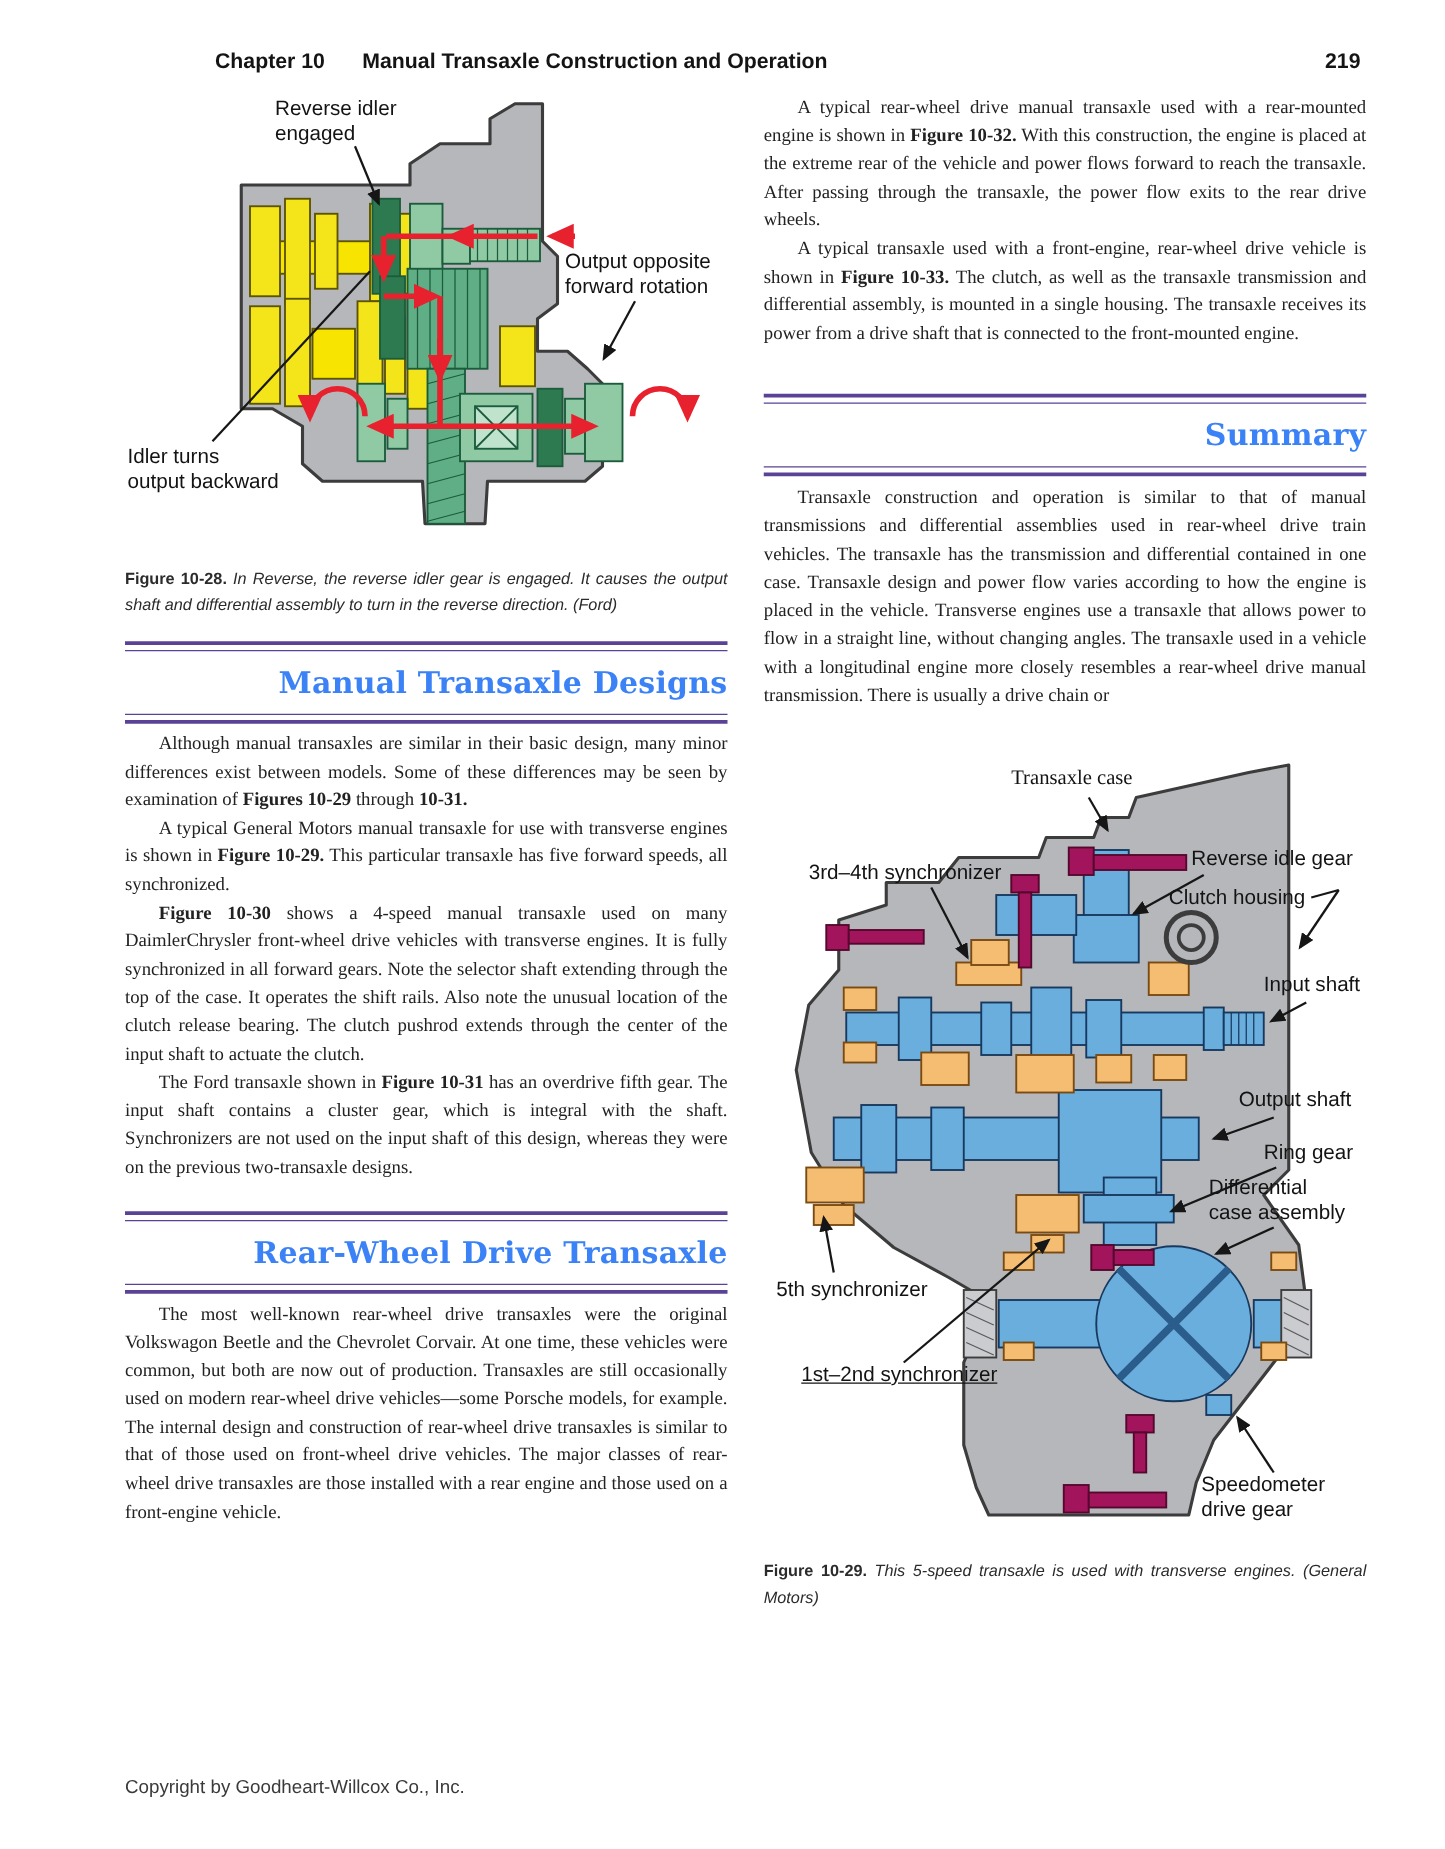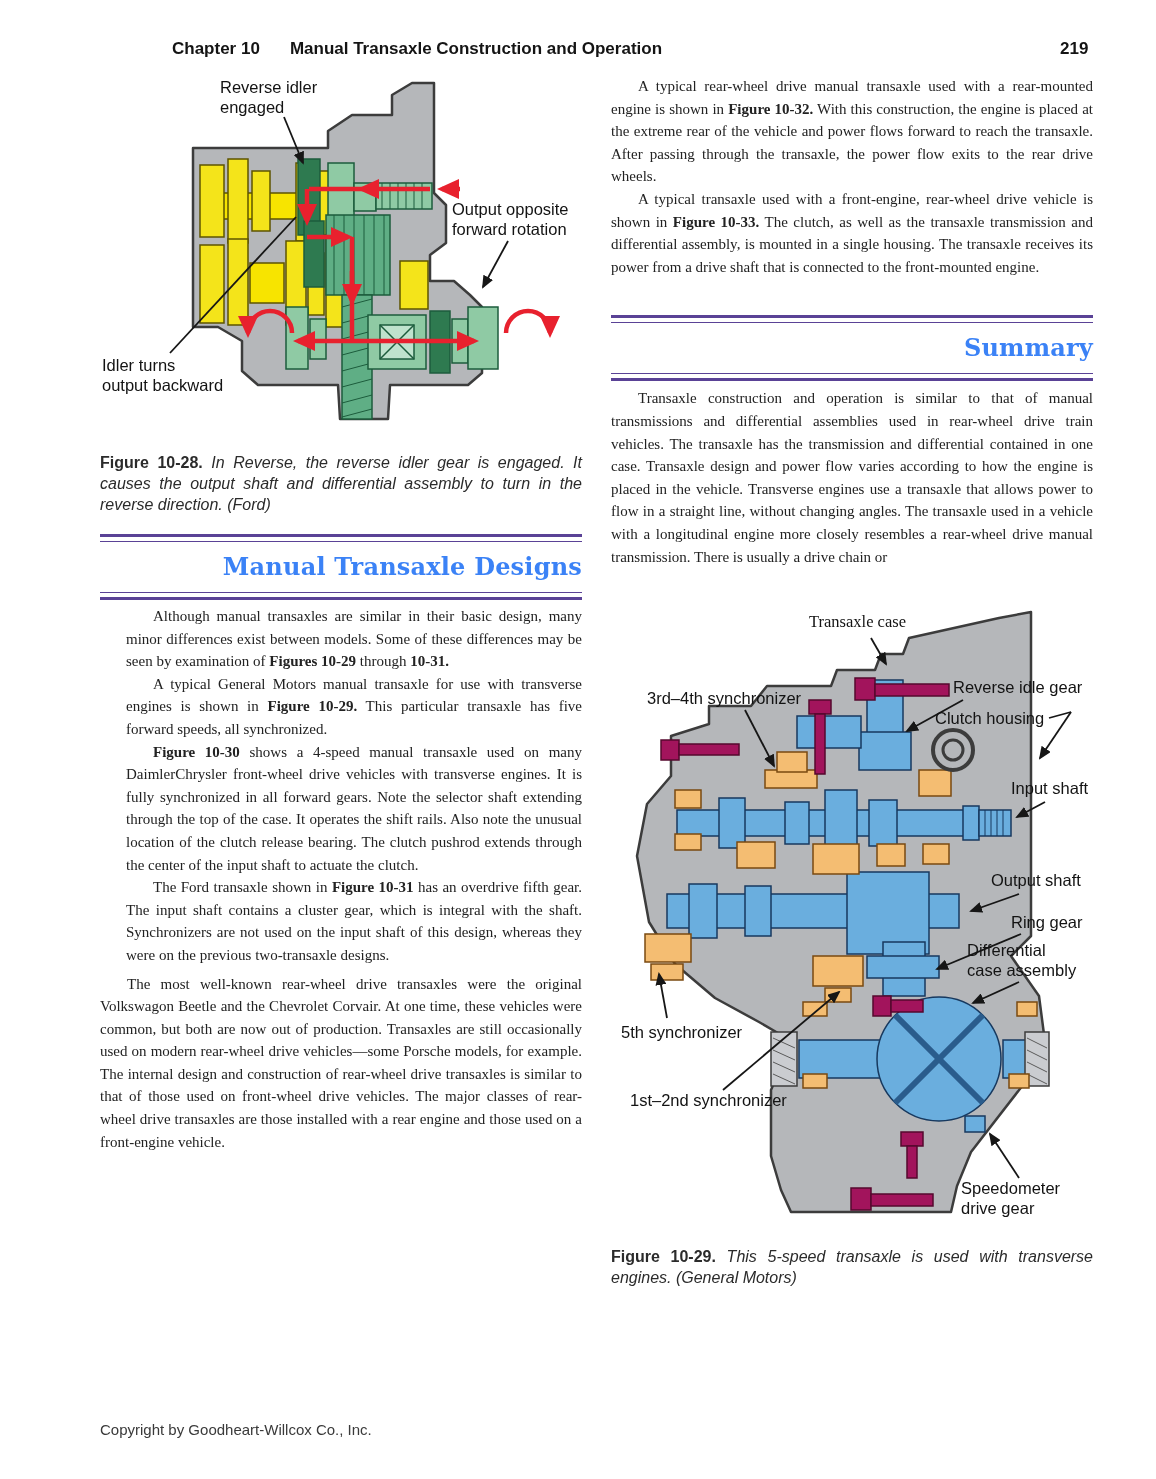--- a/index.html
+++ b/index.html
@@ -19,21 +19,21 @@
 
   p.body { margin:0; font-size:15px; line-height:22.6px; text-align:justify;
            text-indent:27px; color:#222; }
 
   .section-heading { }
   .rule-top { height:4px; border-top:3.5px solid var(--accent); border-bottom:1.5px solid var(--accent); }
   .rule-bottom { height:4px; border-top:1.5px solid var(--accent); border-bottom:3.5px solid var(--accent); }
   .heading-text { text-align:right; font-family:"DejaVu Serif", serif; font-weight:bold;
                   font-size:24px; color:#3b82f6; padding:10px 0 11px 0; letter-spacing:.2px; }
 
-  .caption { margin-top:11px; font-family:"Liberation Sans",sans-serif; font-size:16px;
+  .caption { margin-top:11px; font-family:"Liberation Sans",sans-serif; font-size:13px;
              line-height:21px; color:#2b2b2b; text-align:justify; }
   .caption .lead { font-weight:bold; }
   .caption .txt { font-style:italic; }
 
   .fig { position:relative; }
   .fig svg { display:block; }
   .fig-label { position:absolute; font-family:"Liberation Sans",sans-serif; font-size:16.5px;
                line-height:20px; color:#131313; white-space:pre-line; }
   .tc { }
 
@@ -132,27 +132,32 @@
   </div>
 
   <p class="caption"><span class="lead">Figure 10-28.</span><span class="txt"> In Reverse, the reverse idler gear is engaged. It causes the output shaft and differential assembly to turn in the reverse direction. (Ford)</span></p>
 
   <div class="section-heading" style="margin-top:19px;">
     <div class="rule-top"></div>
     <div class="heading-text">Manual Transaxle Designs</div>
     <div class="rule-bottom"></div>
   </div>
 
-  <div style="margin-top:5px;margin-left:26px;">
+  <div style="margin-top:5px;">
     <p class="body"><span>Although manual transaxles are similar in their basic design, many minor differences exist between models. Some of these differences may be seen by examination of </span><span style="font-weight: bold;">Figures 10-29</span><span> through </span><span style="font-weight: bold;">10-31.</span></p>
     <p class="body"><span>A typical General Motors manual transaxle for use with transverse engines is shown in </span><span style="font-weight: bold;">Figure 10-29.</span><span> This particular transaxle has five forward speeds, all synchronized.</span></p>
     <p class="body"><span style="font-weight: bold;">Figure 10-30</span><span> shows a 4-speed manual transaxle used on many DaimlerChrysler front-wheel drive vehicles with transverse engines. It is fully synchronized in all forward gears. Note the selector shaft extending through the top of the case. It operates the shift rails. Also note the unusual location of the clutch release bearing. The clutch pushrod extends through the center of the input shaft to actuate the clutch.</span></p>
     <p class="body"><span>The Ford transaxle shown in </span><span style="font-weight: bold;">Figure 10-31</span><span> has an overdrive fifth gear. The input shaft contains a cluster gear, which is integral with the shaft. Synchronizers are not used on the input shaft of this design, whereas they were on the previous two-transaxle designs.</span></p>
   </div>
 
+  <div class="section-heading" style="margin-top:23px;">
+    <div class="rule-top"></div>
+    <div class="heading-text">Rear-Wheel Drive Transaxle</div>
+    <div class="rule-bottom"></div>
+  </div>
 
   <div style="margin-top:6px;">
     <p class="body"><span>The most well-known rear-wheel drive transaxles were the original Volkswagon Beetle and the Chevrolet Corvair. At one time, these vehicles were common, but both are now out of production. Transaxles are still occasionally used on modern rear-wheel drive vehicles—some Porsche models, for example. The internal design and construction of rear-wheel drive transaxles is similar to that of those used on front-wheel drive vehicles. The major classes of rear-wheel drive transaxles are those installed with a rear engine and those used on a front-engine vehicle.</span></p>
   </div>
 </div>
 
 <div class="col col-right">
 
   <p class="body"><span>A typical rear-wheel drive manual transaxle used with a rear-mounted engine is shown in </span><span style="font-weight: bold;">Figure 10-32.</span><span> With this construction, the engine is placed at the extreme rear of the vehicle and power flows forward to reach the transaxle. After passing through the transaxle, the power flow exits to the rear drive wheels.</span></p>
   <p class="body"><span>A typical transaxle used with a front-engine, rear-wheel drive vehicle is shown in </span><span style="font-weight: bold;">Figure 10-33.</span><span> The clutch, as well as the transaxle transmission and differential assembly, is mounted in a single housing. The transaxle receives its power from a drive shaft that is connected to the front-mounted engine.</span></p>
@@ -271,21 +276,21 @@
     <div class="fig-label tc" style="left:190px; top:8px;  width:150px;font-family:Liberation Serif, serif;">Transaxle case</div>
     <div class="fig-label" style="left:28px;  top:84px; width:180px;">3rd–4th synchronizer</div>
     <div class="fig-label" style="left:334px; top:73px; width:136px;">Reverse idle gear</div>
     <div class="fig-label" style="left:316px; top:104px; width:114px;">Clutch housing</div>
     <div class="fig-label" style="left:392px; top:174px; width:78px;">Input shaft</div>
     <div class="fig-label" style="left:372px; top:266px; width:98px;">Output shaft</div>
     <div class="fig-label" style="left:392px; top:308px; width:78px;">Ring gear</div>
     <div class="fig-label tc" style="left:348px; top:336px; width:120px;">Differential
 case assembly</div>
     <div class="fig-label" style="left:2px;   top:418px; width:136px;">5th synchronizer</div>
-    <div class="fig-label" style="left:11px;  top:486px; width:180px;">1st–2nd synchronizer</div>
+    <div class="fig-label" style="left:22px;  top:486px; width:180px;text-decoration:underline;">1st–2nd synchronizer</div>
     <div class="fig-label tc" style="left:342px; top:574px; width:120px;">Speedometer
 drive gear</div>
   </div>
 
   <p class="caption" style="margin-top:14px;"><span class="lead">Figure 10-29.</span><span class="txt"> This 5-speed transaxle is used with transverse engines. (General Motors)</span></p>
 </div>
 
 <div class="footer">Copyright by Goodheart-Willcox Co., Inc.</div>
 
 </body></html>

